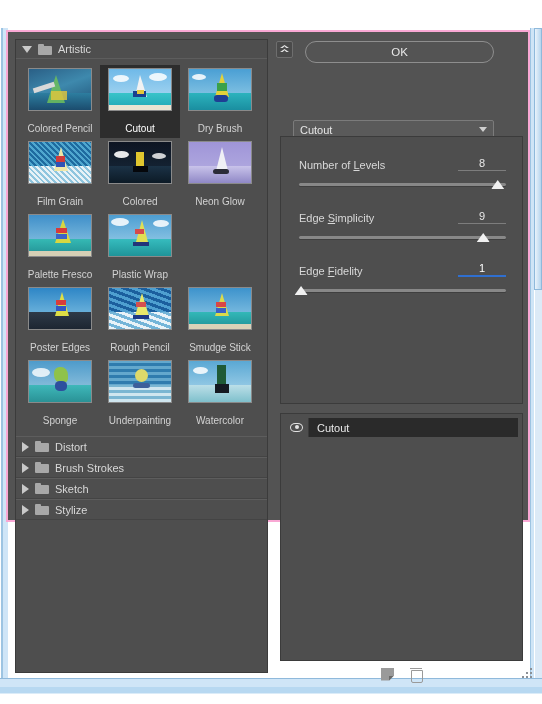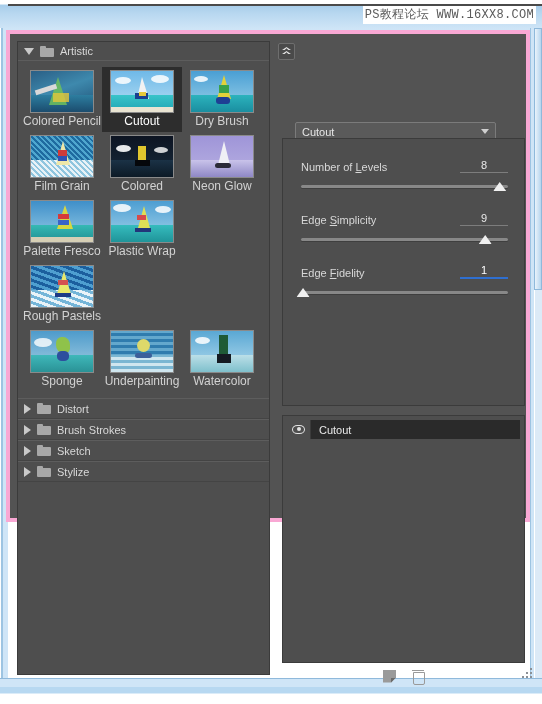--- a/index.html
+++ b/index.html
@@ -50,21 +50,21 @@
   }
   .resize-grip{
     position:absolute; right:10px; bottom:26px; width:12px; height:12px;
   }
   .resize-grip i{ position:absolute; width:2px; height:2px; background:#8b9096; }
 
   
   .dialog{
     position:absolute; left:6px; top:30px; width:524px; height:492px;
     background:#535353;
-    border:4px solid #f9a8d4;
+    border:2px solid #f9a8d4;
   }
 
   
   .filter-browser{
     position:absolute; left:7px; top:7px; width:253px; height:634px;
     background:#4e4e4e;
     border:1px solid #3b3b3b;
     overflow:hidden;
   }
   .cat-header{
@@ -93,21 +93,21 @@
   .thumb-cell{
     width:80px; padding:3px 0 4px 0;
     display:flex; flex-direction:column; align-items:center;
   }
   .thumb-cell.sel{ background:#2d2d2d; }
   .thumb-img{
     width:64px;height:43px;border:1px solid #8a8a8a;
     position:relative; overflow:hidden;
   }
   .thumb-label{
-    margin-top:1px;font-size:12px;color:#d2d2d2;white-space:nowrap;
+    margin-top:12px;font-size:10px;color:#d2d2d2;white-space:nowrap;
   }
   .thumb-cell.sel .thumb-label{ color:#ffffff; }
 
   
   .sc-sky{position:absolute;inset:0;}
   .sc-sea{position:absolute;left:0;right:0;bottom:0;height:42%;}
   .sc-sand{position:absolute;left:0;right:0;bottom:0;height:12%;background:#cfc9b4;}
   .sc-cloud{position:absolute;background:#ffffff;border-radius:50%;opacity:.85;}
 
   .collapsed-list{ margin-top:4px; }
@@ -228,23 +228,20 @@
   }
   .ic-trash::after{
     content:"";position:absolute;left:0;top:0px;width:12px;height:1.6px;background:#9a9a9a;
   }
 </style>
 </head>
 <body>
 
 <div id="root">
 
-  <div class="win-top-strip">
-    <div class="watermark">PS教程论坛 WWW.16XX8.COM</div>
-  </div>
   <div class="win-left-edge"></div>
   <div class="win-right-scroll">
     <div class="thumb"></div>
   </div>
   <div class="win-bottom-strip"></div>
   <div class="resize-grip">
     <i style="right:0;bottom:0"></i>
       <i style="right:4px;bottom:0"></i>
       <i style="right:8px;bottom:0"></i>
     <i style="right:0;bottom:4px"></i>
@@ -360,32 +357,53 @@
               <div class="sc-cloud" style="left:44px;top:5px;width:16px;height:7px"></div>
               <div style="position:absolute;left:27px;top:5px;width:0;height:0;border-left:6px solid transparent;border-right:6px solid transparent;border-bottom:22px solid #dfdf55"></div>
               <div style="position:absolute;left:26px;top:14px;width:9px;height:5px;background:#d64a4a"></div>
               <div style="position:absolute;left:24px;top:27px;width:16px;height:4px;background:#22357a"></div>
             </div>
             <div class="thumb-label">Plastic Wrap</div>
           </div>
         </div>
 
         <div class="thumb-row">
+          <div class="thumb-cell">
+            <div class="thumb-img">
+              <div class="sc-sky" style="background:linear-gradient(#2e86c6,#8ecbe8)"></div>
+              <div class="sc-sea" style="background:linear-gradient(#2e3a48,#1d2632)"></div>
+              <div style="position:absolute;left:26px;top:4px;width:0;height:0;border-left:7px solid transparent;border-right:7px solid transparent;border-bottom:24px solid #dede45"></div>
+              <div style="position:absolute;left:27px;top:12px;width:10px;height:5px;background:#d83c3c"></div>
+              <div style="position:absolute;left:27px;top:18px;width:10px;height:5px;background:#3257c4"></div>
+            </div>
+            <div class="thumb-label">Poster Edges</div>
+          </div>
 
           <div class="thumb-cell">
             <div class="thumb-img">
               <div class="sc-sky" style="background:repeating-linear-gradient(20deg,#1b5f9e 0 3px,#4e9fd0 3px 6px)"></div>
               <div class="sc-sea" style="background:repeating-linear-gradient(20deg,#e9f3f8 0 3px,#74b5d8 3px 6px)"></div>
               <div style="position:absolute;left:26px;top:5px;width:0;height:0;border-left:7px solid transparent;border-right:7px solid transparent;border-bottom:23px solid #e8e86b"></div>
               <div style="position:absolute;left:27px;top:14px;width:10px;height:5px;background:#d45050"></div>
               <div style="position:absolute;left:24px;top:27px;width:16px;height:4px;background:#1d3a86"></div>
             </div>
-            <div class="thumb-label">Rough Pastels</div>
-          </div>
-
+            <div class="thumb-label">Rough Pencil</div>
+          </div>
+
+          <div class="thumb-cell">
+            <div class="thumb-img">
+              <div class="sc-sky" style="background:linear-gradient(#3d93cc,#9bd0ea)"></div>
+              <div class="sc-sea" style="background:linear-gradient(#33b8b8,#1e9096)"></div>
+              <div class="sc-sand" style="background:#d9d2b8"></div>
+              <div style="position:absolute;left:26px;top:5px;width:0;height:0;border-left:7px solid transparent;border-right:7px solid transparent;border-bottom:23px solid #dada4c"></div>
+              <div style="position:absolute;left:27px;top:14px;width:10px;height:5px;background:#d84646"></div>
+              <div style="position:absolute;left:27px;top:20px;width:10px;height:5px;background:#3a60c6"></div>
+            </div>
+            <div class="thumb-label">Smudge Stick</div>
+          </div>
         </div>
 
         <div class="thumb-row">
           <div class="thumb-cell">
             <div class="thumb-img">
               <div class="sc-sky" style="background:linear-gradient(#4e9bcb,#a6cfe3)"></div>
               <div class="sc-sea" style="background:linear-gradient(#3fb8ba,#2a9296)"></div>
               <div class="sc-cloud" style="left:3px;top:7px;width:18px;height:9px;opacity:.8"></div>
               <div style="position:absolute;left:25px;top:6px;width:14px;height:16px;background:#8fc24a;border-radius:40% 50% 30% 50%"></div>
               <div style="position:absolute;left:26px;top:20px;width:12px;height:10px;background:#2d4f9e;border-radius:40%"></div>
@@ -443,20 +461,21 @@
 
     <div class="right-pane">
 
       <div class="collapse-btn">
         <span class="dbl-chev">
           <span style="top:0"></span>
             <span style="top:4px"></span>
         </span>
       </div>
 
+      <div class="btn ok">OK</div>
 
       <div class="filter-select">
         <span>Cutout</span>
         <span class="chev"></span>
       </div>
 
       <div class="params">
 
         <div class="param">
           <div class="param-top">

